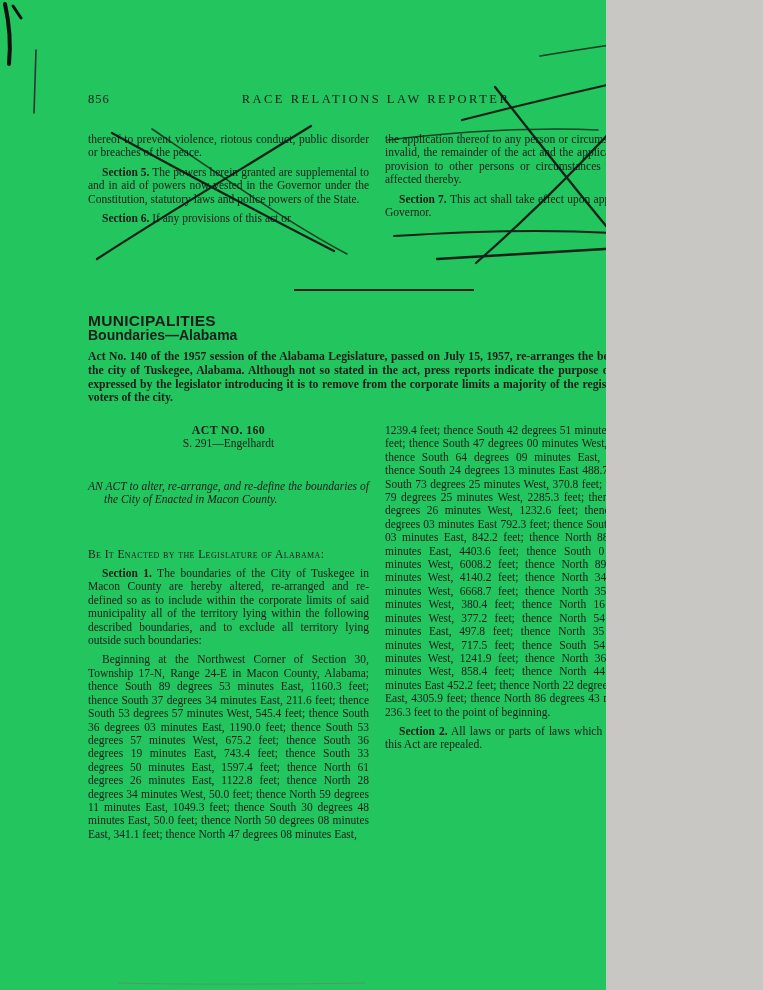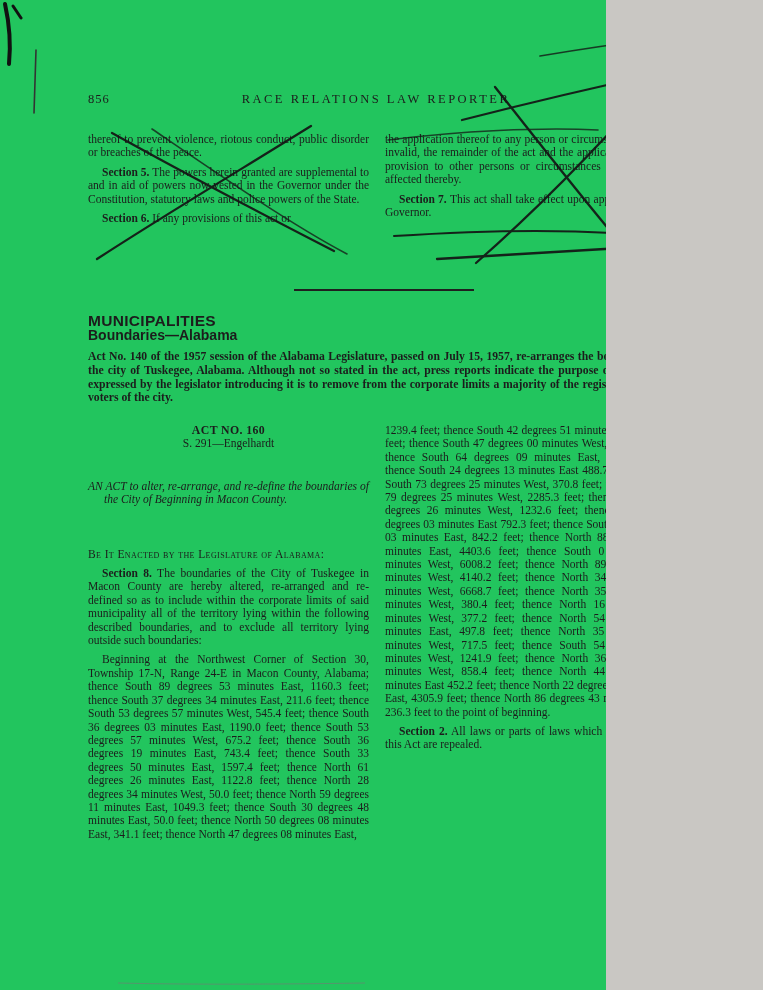--- a/index.html
+++ b/index.html
@@ -62,23 +62,23 @@
   <div class="divider"></div>
 
   <div class="h-main">MUNICIPALITIES</div>
   <div class="h-sub">Boundaries—Alabama</div>
   <p class="summary">Act No. 140 of the 1957 session of the Alabama Legislature, passed on July 15, 1957, re-arranges the boundaries of the city of Tuskegee, Alabama. Although not so stated in the act, press reports indicate the purpose of the act as expressed by the legislator introducing it is to remove from the corporate limits a majority of the registered Negro voters of the city.</p>
 
   <div class="cols act-cols">
     <div class="col">
       <div class="act-title">ACT NO. 160</div>
       <div class="act-bill">S. 291—Engelhardt</div>
-      <p class="an-act noindent">AN ACT to alter, re-arrange, and re-define the boundaries of the City of Beginning in Macon County.</p>
+      <p class="an-act noindent">AN ACT to alter, re-arrange, and re-define the boundaries of the City of Enacted in Macon County.</p>
       <p class="enact noindent"><span class="sc">Be It Enacted by the Legislature of Alabama:</span></p>
-      <p><b class="seclabel">Section 8.</b> <span>The boundaries of the City of Tuskegee in Macon County are hereby altered, re-arranged and re-defined so as to include within the corporate limits of said municipality all of the territory lying within the following described boundaries, and to exclude all territory lying outside such boundaries:</span></p>
+      <p><b class="seclabel">Section 1.</b> <span>The boundaries of the City of Tuskegee in Macon County are hereby altered, re-arranged and re-defined so as to include within the corporate limits of said municipality all of the territory lying within the following described boundaries, and to exclude all territory lying outside such boundaries:</span></p>
       <p>Beginning at the Northwest Corner of Section 30, Township 17-N, Range 24-E in Macon County, Alabama; thence South 89 degrees 53 minutes East, 1160.3 feet; thence South 37 degrees 34 minutes East, 211.6 feet; thence South 53 degrees 57 minutes West, 545.4 feet; thence South 36 degrees 03 minutes East, 1190.0 feet; thence South 53 degrees 57 minutes West, 675.2 feet; thence South 36 degrees 19 minutes East, 743.4 feet; thence South 33 degrees 50 minutes East, 1597.4 feet; thence North 61 degrees 26 minutes East, 1122.8 feet; thence North 28 degrees 34 minutes West, 50.0 feet; thence North 59 degrees 11 minutes East, 1049.3 feet; thence South 30 degrees 48 minutes East, 50.0 feet; thence North 50 degrees 08 minutes East, 341.1 feet; thence North 47 degrees 08 minutes East,</p>
     </div>
     <div class="col">
       <p class="noindent">1239.4 feet; thence South 42 degrees 51 minutes East, 300.0 feet; thence South 47 degrees 00 minutes West, 1199.5 feet; thence South 64 degrees 09 minutes East, 1422.0 feet; thence South 24 degrees 13 minutes East 488.7 feet; thence South 73 degrees 25 minutes West, 370.8 feet; thence North 79 degrees 25 minutes West, 2285.3 feet; thence South 61 degrees 26 minutes West, 1232.6 feet; thence South 41 degrees 03 minutes East 792.3 feet; thence South 12 degrees 03 minutes East, 842.2 feet; thence North 88 degrees 09 minutes East, 4403.6 feet; thence South 0 degrees 15 minutes West, 6008.2 feet; thence North 89 degrees 59 minutes West, 4140.2 feet; thence North 34 degrees 46 minutes West, 6668.7 feet; thence North 35 degrees 00 minutes West, 380.4 feet; thence North 16 degrees 55 minutes West, 377.2 feet; thence North 54 degrees 29 minutes East, 497.8 feet; thence North 35 degrees 02 minutes West, 717.5 feet; thence South 54 degrees 03 minutes West, 1241.9 feet; thence North 36 degrees 09 minutes West, 858.4 feet; thence North 44 degrees 28 minutes East 452.2 feet; thence North 22 degrees 33 minutes East, 4305.9 feet; thence North 86 degrees 43 minutes East, 236.3 feet to the point of beginning.</p>
       <p><b class="seclabel">Section 2.</b> <span>All laws or parts of laws which conflict with this Act are repealed.</span></p>
     </div>
   </div>
 
   <svg class="marks" width="763" height="990" viewBox="0 0 763 990">
 

